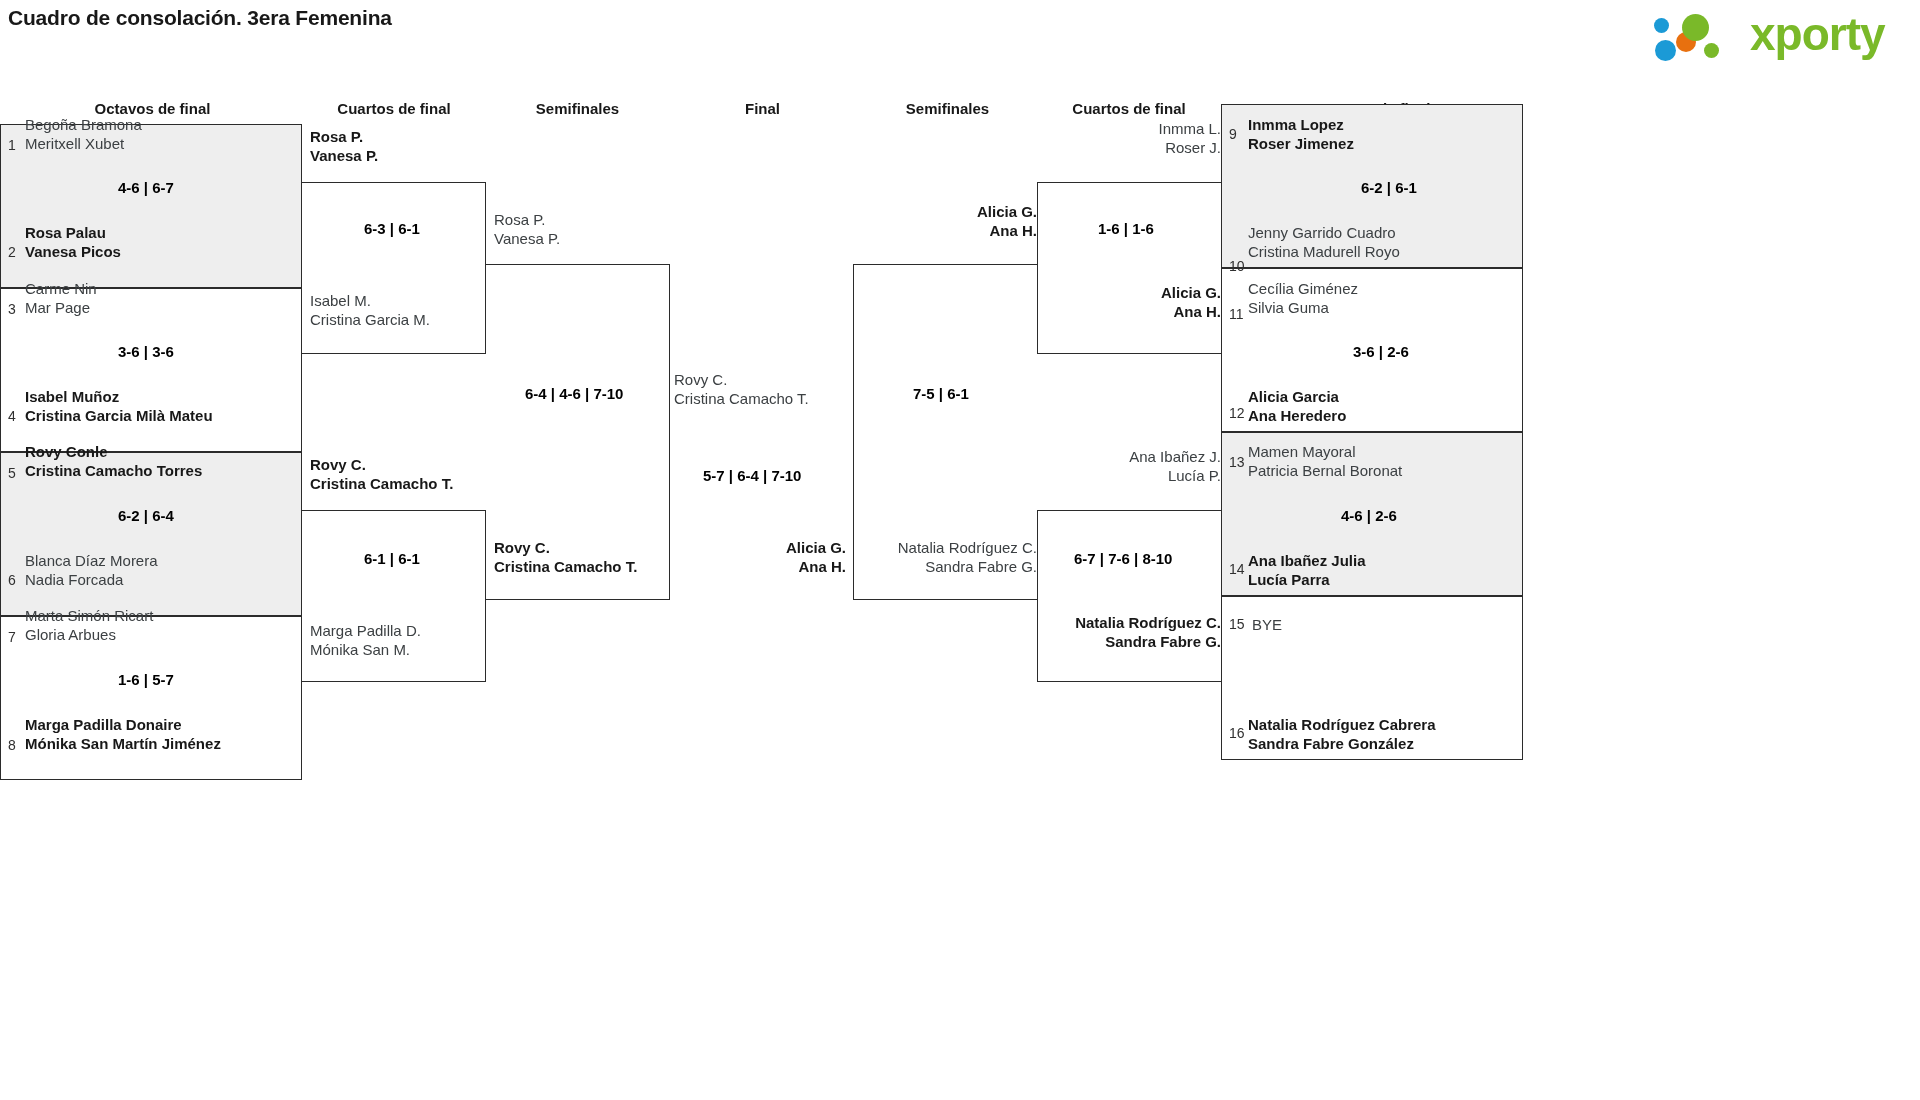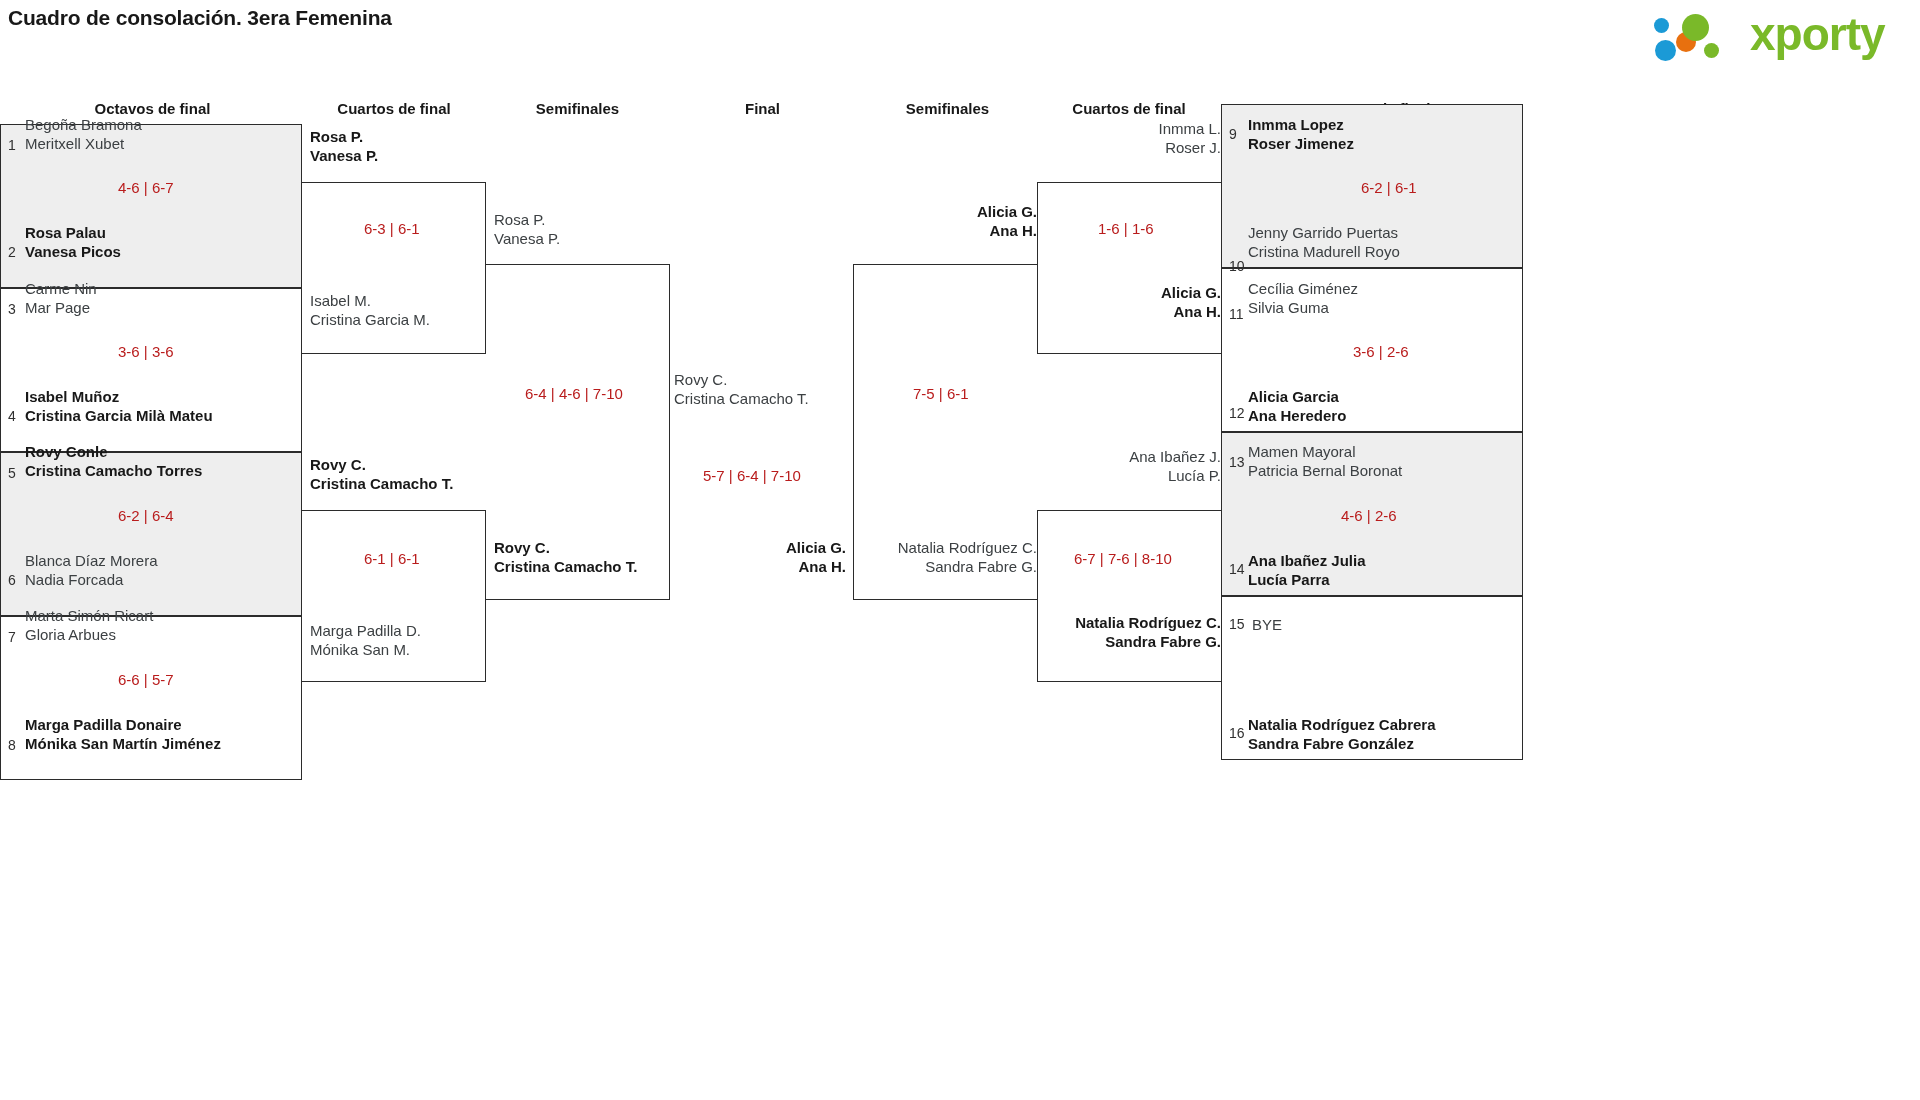--- a/index.html
+++ b/index.html
@@ -28,21 +28,21 @@
 
   
   .box{position:absolute;box-sizing:border-box;border:1px solid #2b2b2b;}
   .box.shaded{background:#eeeeee;}
   .box.plain{background:#ffffff;}
 
   .seed{position:absolute;font-size:14px;color:#303030;line-height:1;}
   .names{position:absolute;font-size:15px;line-height:1.25;color:#3c4043;white-space:nowrap;}
   .names.win{font-weight:bold;color:#181818;}
   .names.right{text-align:right;}
-  .score{position:absolute;font-size:15px;color:#b91c1c;white-space:nowrap;}
+  .score{position:absolute;font-size:15px;color:#000000;white-space:nowrap;font-weight:bold;}
 
   
   .conn{position:absolute;box-sizing:border-box;border:1px solid #2b2b2b;}
 </style>
 </head>
 <body>
 
 <div id="root">
 
   <div class="title-block">
@@ -107,21 +107,21 @@
   <div class="names" style="left:25px;top:552px;">
     <div>Blanca Díaz Morera</div>
     <div>Nadia Forcada</div>
   </div>
 
   <div class="seed" style="left:8px;top:630px;">7</div>
   <div class="names" style="left:25px;top:607px;">
     <div>Marta Simón Ricart</div>
     <div>Gloria Arbues</div>
   </div>
-  <div class="score" style="left:118px;top:671px;">6-6 | 5-7</div>
+  <div class="score" style="left:118px;top:671px;">1-6 | 5-7</div>
   <div class="seed" style="left:8px;top:738px;">8</div>
   <div class="names win" style="left:25px;top:716px;">
     <div>Marga Padilla Donaire</div>
     <div>Mónika San Martín Jiménez</div>
   </div>
 
   <div class="conn" style="left:302px;top:182px;width:184px;height:172px;border-left:none;"></div>
   <div class="conn" style="left:302px;top:510px;width:184px;height:172px;border-left:none;"></div>
 
   <div class="names win" style="left:310px;top:128px;">
@@ -207,21 +207,21 @@
   <div class="box plain" style="left:1221px;top:596px;width:302px;height:164px;"></div>
 
   <div class="seed" style="left:1229px;top:127px;">9</div>
   <div class="names win" style="left:1248px;top:116px;">
     <div>Inmma Lopez</div>
     <div>Roser Jimenez</div>
   </div>
   <div class="score" style="left:1341px;top:179px;margin-left:20px;">6-2 | 6-1</div>
   <div class="seed" style="left:1229px;top:234px;margin-top:25px;">10</div>
   <div class="names" style="left:1248px;top:224px;">
-    <div>Jenny Garrido Puertas</div>
+    <div>Jenny Garrido Cuadro</div>
     <div>Cristina Madurell Royo</div>
   </div>
 
   <div class="seed" style="left:1229px;top:291px;margin-top:16px;">11</div>
   <div class="names" style="left:1248px;top:280px;">
     <div>Cecília Giménez</div>
     <div>Silvia Guma</div>
   </div>
   <div class="score" style="left:1341px;top:343px;margin-left:12px;">3-6 | 2-6</div>
   <div class="seed" style="left:1229px;top:398px;margin-top:8px;">12</div>

